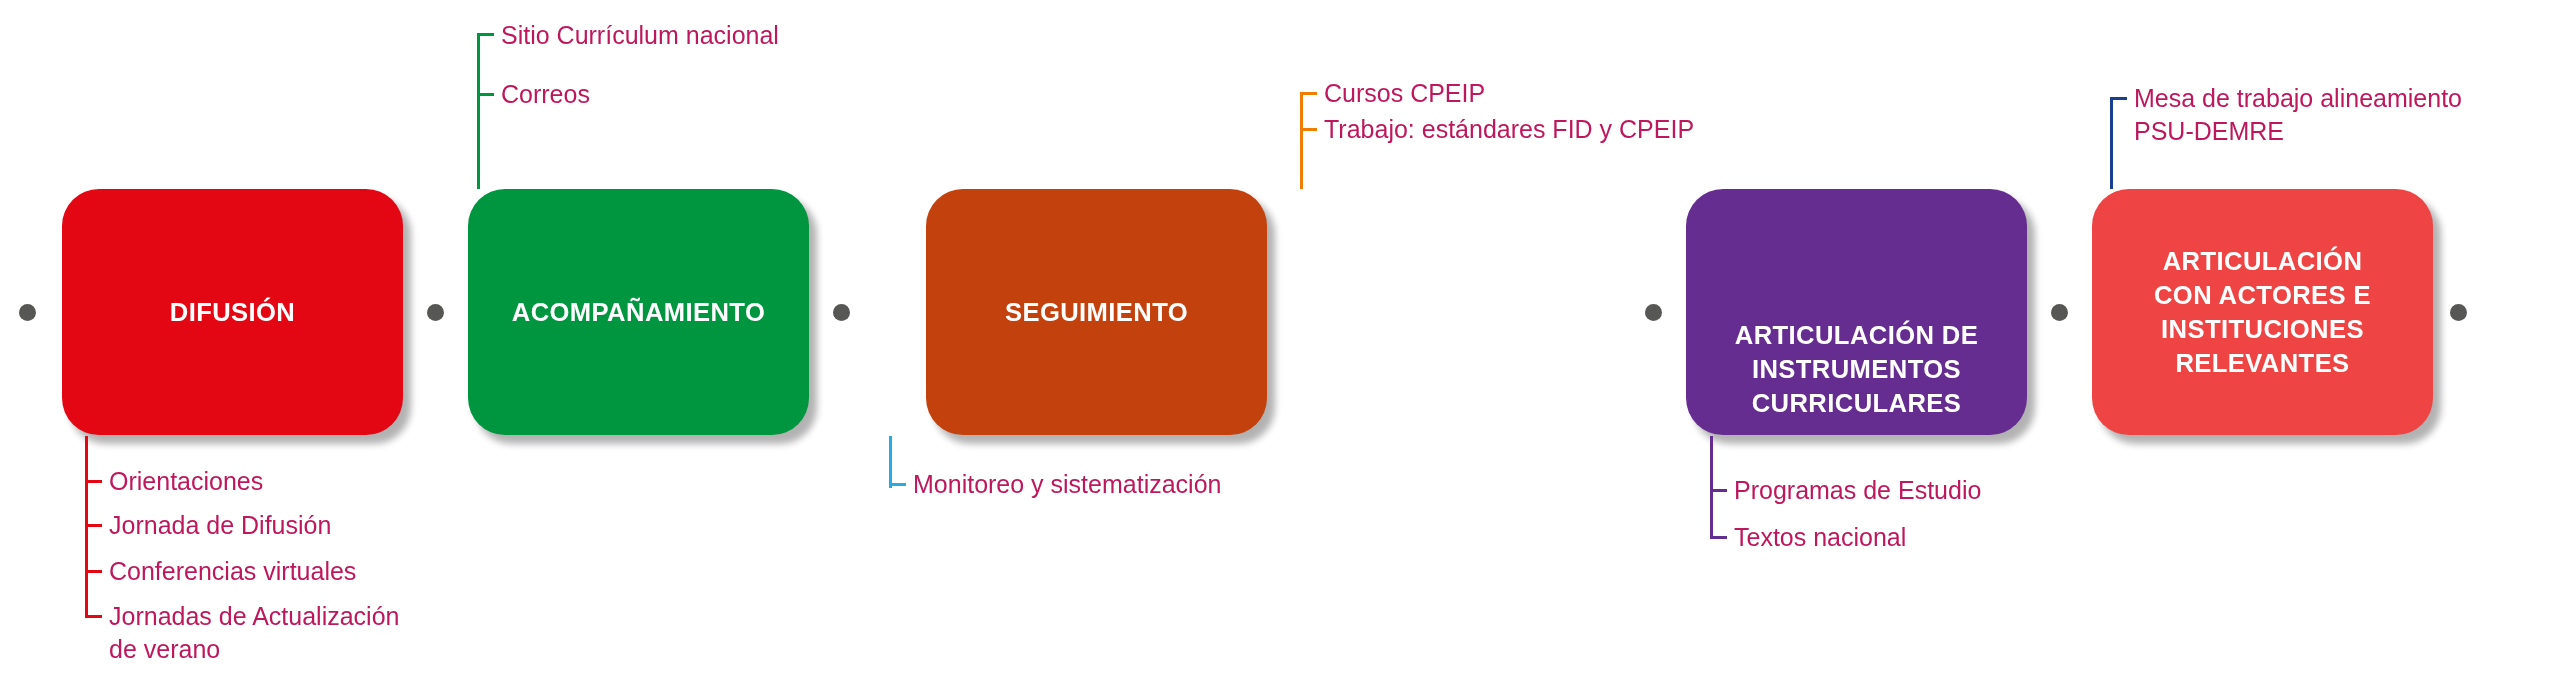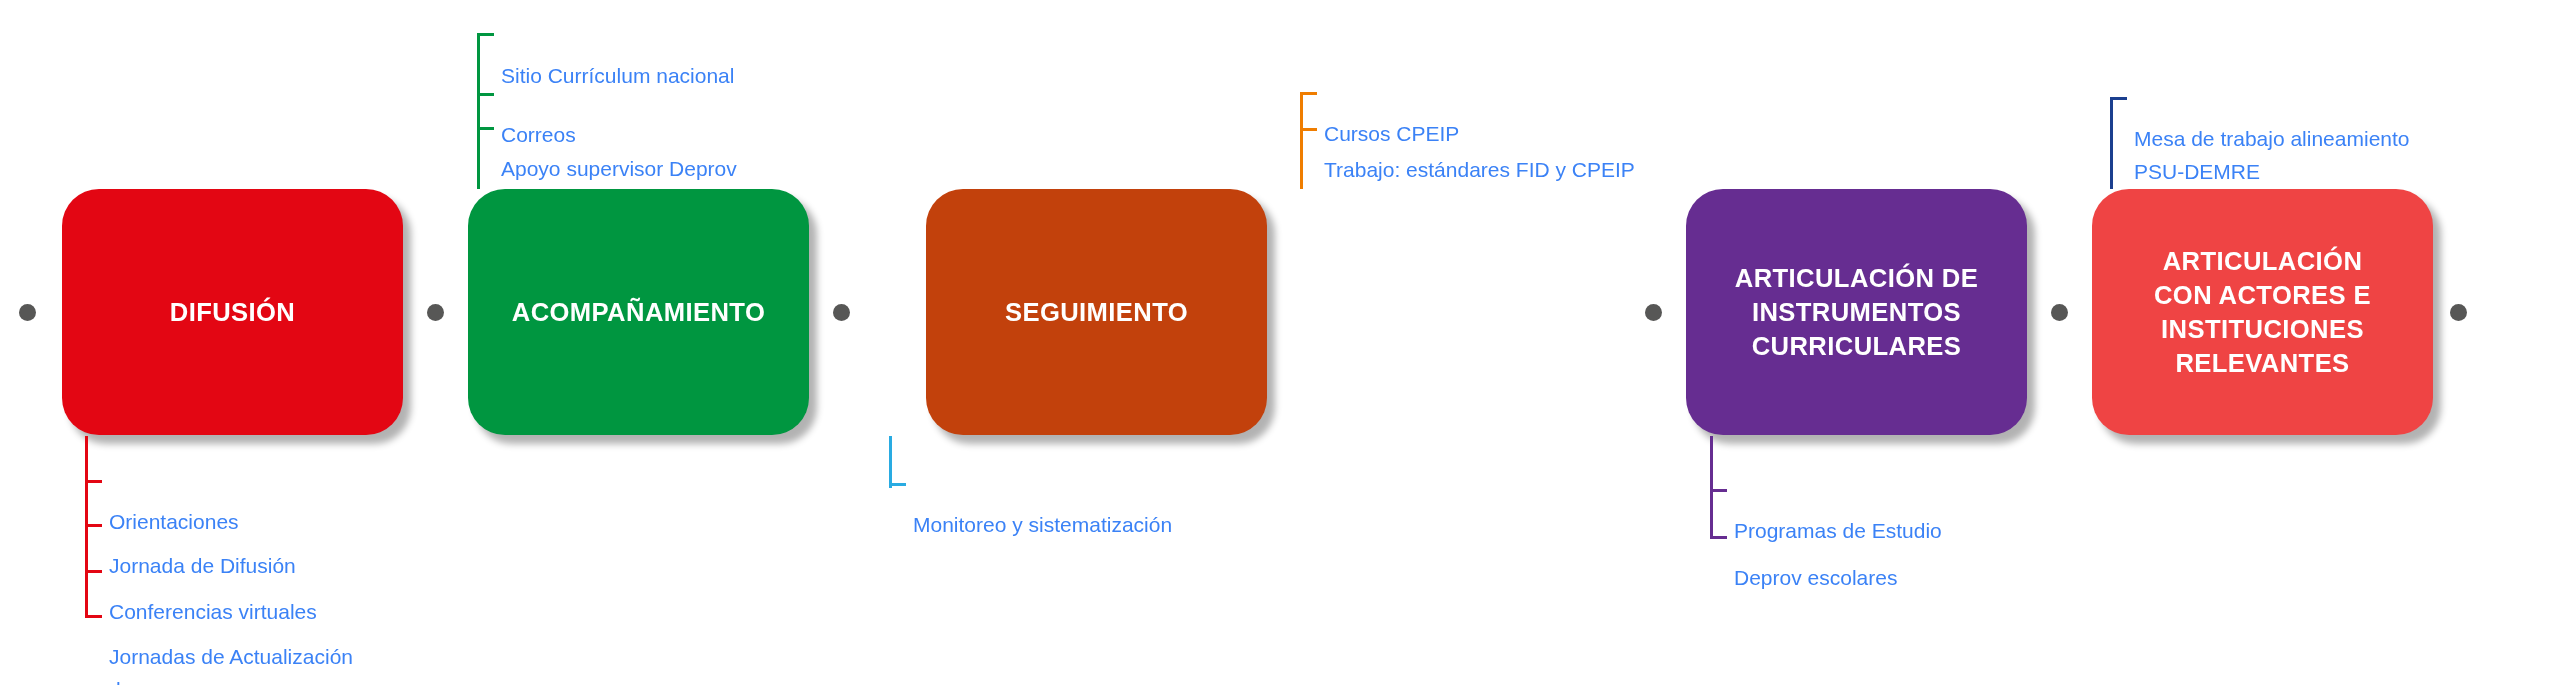--- a/index.html
+++ b/index.html
@@ -55,25 +55,24 @@
     align-items: flex-start;
   }
   .callout-tick {
     flex: none;
     width: 17px;
     height: 3.1px;
     margin-top: 14.7px;
   }
   .callout-text {
     margin-left: 7px;
-    font-size: 21px;
+    font-size: 25px;
     line-height: 33px;
-    color: #3b82f6;
+    color: #be185d;
     white-space: pre-line;
-    margin-top: 40px;
   }
 </style>
 </head>
 <body>
 
 <div id="canvas">
 
   <div class="connector-dot" style="left:19.4px"></div>
   <div class="connector-dot" style="left:427px"></div>
   <div class="connector-dot" style="left:833px"></div>
@@ -109,57 +108,53 @@
   </div>
   <div class="callout-line" style="left: 477px; top: 33px; height: 156px; background: rgb(0, 150, 64);"></div>
   <div class="callout-item" style="left:477px;top:18.6px">
     <span class="callout-tick" style="background: rgb(0, 150, 64);"></span>
     <span class="callout-text">Sitio Currículum nacional</span>
   </div>
   <div class="callout-item" style="left:477px;top:78px">
     <span class="callout-tick" style="background: rgb(0, 150, 64);"></span>
     <span class="callout-text">Correos</span>
   </div>
-  <div class="callout-item" style="left:477px;top:112px">
-    <span class="callout-tick" style="background: rgb(0, 150, 64);"></span>
-    <span class="callout-text">Apoyo supervisor Deprov</span>
-  </div>
 
   <div class="stage-box" style="left: 926px; background: #c2410c;">
     <div class="stage-title">SEGUIMIENTO</div>
   </div>
   <div class="callout-line" style="left: 889px; top: 436px; height: 52px; background: rgb(41, 171, 226);"></div>
   <div class="callout-item" style="left:889px;top:468px">
     <span class="callout-tick" style="background: rgb(41, 171, 226);"></span>
     <span class="callout-text">Monitoreo y sistematización</span>
   </div>
 
   <div class="callout-line" style="left: 1300px; top: 92px; height: 97px; background: rgb(239, 125, 0);"></div>
   <div class="callout-item" style="left:1300px;top:77px">
     <span class="callout-tick" style="background: rgb(239, 125, 0);"></span>
     <span class="callout-text">Cursos CPEIP</span>
   </div>
   <div class="callout-item" style="left:1300px;top:113px">
     <span class="callout-tick" style="background: rgb(239, 125, 0);"></span>
     <span class="callout-text">Trabajo: estándares FID y CPEIP</span>
   </div>
 
-  <div class="stage-box" style="left: 1686px; background: rgb(102, 45, 145);">
+  <div class="stage-box" style="left: 1686px; background: rgb(102, 45, 145); align-items: flex-end;">
     <div class="stage-title">ARTICULACIÓN DE
 INSTRUMENTOS
 CURRICULARES</div>
   </div>
   <div class="callout-line" style="left: 1710px; top: 436px; height: 103px; background: rgb(102, 45, 145);"></div>
   <div class="callout-item" style="left:1710px;top:474px">
     <span class="callout-tick" style="background: rgb(102, 45, 145);"></span>
     <span class="callout-text">Programas de Estudio</span>
   </div>
   <div class="callout-item" style="left:1710px;top:521px">
     <span class="callout-tick" style="background: rgb(102, 45, 145);"></span>
-    <span class="callout-text">Deprov escolares</span>
+    <span class="callout-text">Textos nacional</span>
   </div>
 
   <div class="stage-box" style="left: 2092px; background: #ef4444;">
     <div class="stage-title">ARTICULACIÓN
 CON ACTORES E
 INSTITUCIONES
 RELEVANTES</div>
   </div>
   <div class="callout-line" style="left: 2110px; top: 97px; height: 92px; background: rgb(27, 63, 143);"></div>
   <div class="callout-item" style="left:2110px;top:82px">

